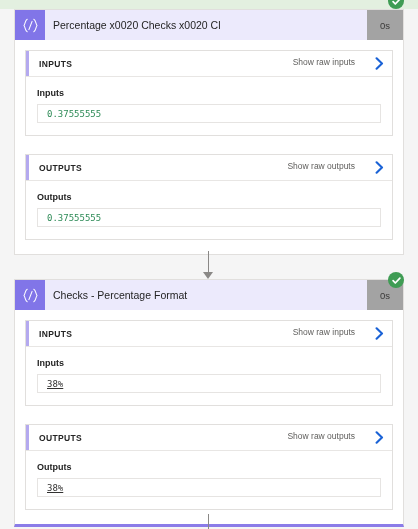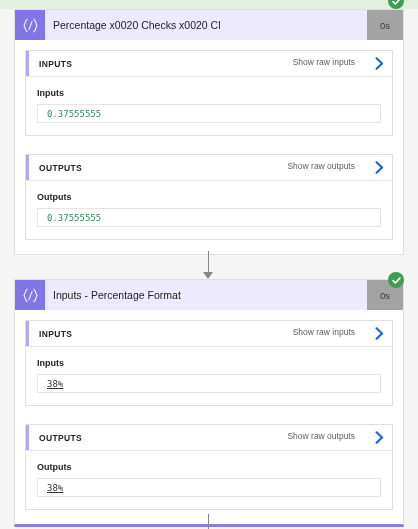--- a/index.html
+++ b/index.html
@@ -294,21 +294,21 @@
   <div class="card card-2">
 
     <div class="card-header">
       <div class="card-icon">
         <svg width="17" height="15" viewBox="0 0 17 15" aria-hidden="true">
           <path d="M5.2 1.2 C3.2 1.9 3.4 5.5 2.0 7.5 C3.4 9.5 3.2 13.1 5.2 13.8" fill="none" stroke="#ffffff" stroke-width="1.05" stroke-linecap="round"></path>
           <path d="M11.8 1.2 C13.8 1.9 13.6 5.5 15.0 7.5 C13.6 9.5 13.8 13.1 11.8 13.8" fill="none" stroke="#ffffff" stroke-width="1.05" stroke-linecap="round"></path>
           <line x1="10.1" y1="3.4" x2="6.9" y2="11.6" stroke="#ffffff" stroke-width="1.05" stroke-linecap="round"></line>
         </svg>
       </div>
-      <div class="card-title">Inputs - Percentage Format</div>
+      <div class="card-title">Checks - Percentage Format</div>
       <div class="card-duration">0s</div>
     </div>
 
     <div class="card-body">
 
       <div class="io-panel">
         <div class="io-header">
           <div class="io-accent"></div>
           <span class="io-label">INPUTS</span>
           <div class="io-raw-link">

